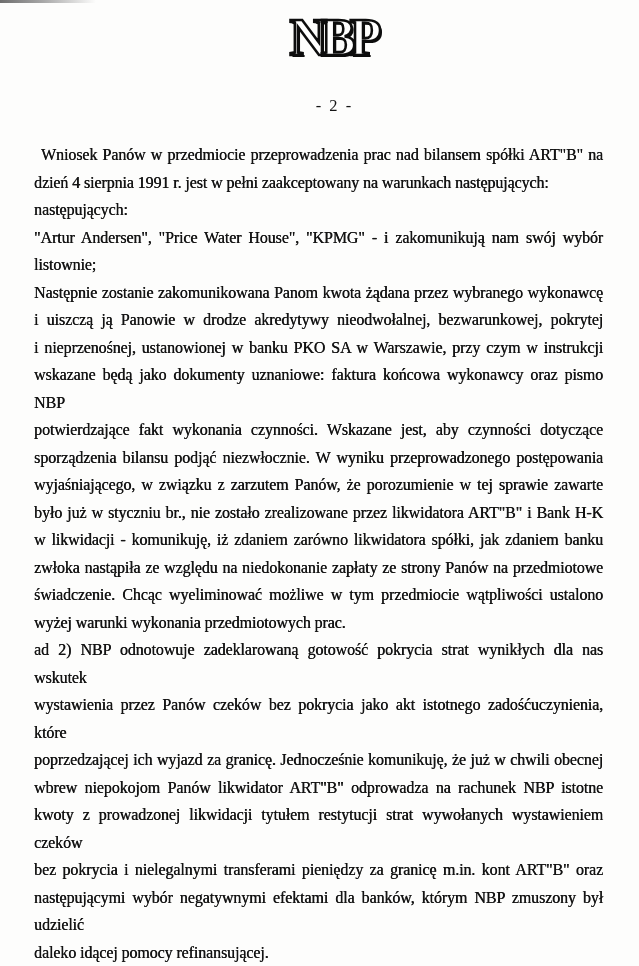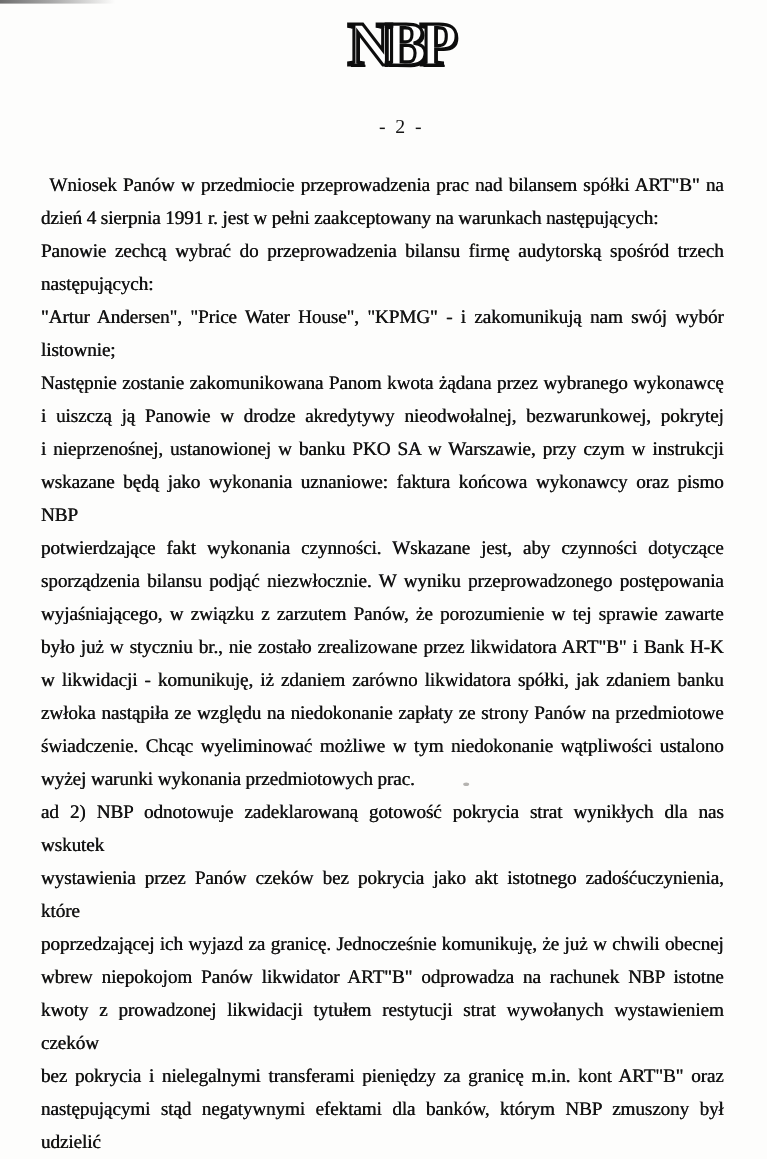--- a/index.html
+++ b/index.html
@@ -72,46 +72,45 @@
 
   <div class="logo">NBP</div>
 
   <div class="pagenum">- 2 -</div>
 
   <div class="content">
 
     <div class="para">
       <div class="line indent">Wniosek Panów w przedmiocie przeprowadzenia prac nad bilansem spółki ART"B" na</div>
       <div class="line short">dzień 4 sierpnia 1991 r. jest w pełni zaakceptowany na warunkach następujących:</div>
-      <div class="line">Panowie zechcą wybrać do przeprowadzenia bilansu firmę audytorską spośród trzech</div>
       <div class="line short">następujących:</div>
       <div class="line">"Artur Andersen", "Price Water House", "KPMG" - i zakomunikują nam swój wybór</div>
       <div class="line short">listownie;</div>
     </div>
 
     <div class="para gap1">
       <div class="line">Następnie zostanie zakomunikowana Panom kwota żądana przez wybranego wykonawcę</div>
       <div class="line">i uiszczą ją Panowie w drodze akredytywy nieodwołalnej, bezwarunkowej, pokrytej</div>
       <div class="line">i nieprzenośnej, ustanowionej w banku PKO SA w Warszawie, przy czym w instrukcji</div>
-      <div class="line">wskazane będą jako wykonania uznaniowe: faktura końcowa wykonawcy oraz pismo NBP</div>
+      <div class="line">wskazane będą jako dokumenty uznaniowe: faktura końcowa wykonawcy oraz pismo NBP</div>
       <div class="line">potwierdzające fakt wykonania czynności. Wskazane jest, aby czynności dotyczące</div>
       <div class="line">sporządzenia bilansu podjąć niezwłocznie. W wyniku przeprowadzonego postępowania</div>
       <div class="line">wyjaśniającego, w związku z zarzutem Panów, że porozumienie w tej sprawie zawarte</div>
       <div class="line">było już w styczniu br., nie zostało zrealizowane przez likwidatora ART"B" i Bank H-K</div>
       <div class="line">w likwidacji - komunikuję, iż zdaniem zarówno likwidatora spółki, jak zdaniem banku</div>
       <div class="line">zwłoka nastąpiła ze względu na niedokonanie zapłaty ze strony Panów na przedmiotowe</div>
-      <div class="line">świadczenie. Chcąc wyeliminować możliwe w tym niedokonanie wątpliwości ustalono</div>
+      <div class="line">świadczenie. Chcąc wyeliminować możliwe w tym przedmiocie wątpliwości ustalono</div>
       <div class="line short">wyżej warunki  wykonania przedmiotowych prac.</div>
     </div>
 
     <div class="para gap2">
       <div class="line">ad 2) NBP odnotowuje zadeklarowaną gotowość pokrycia strat wynikłych dla nas wskutek</div>
       <div class="line">wystawienia przez Panów czeków bez pokrycia jako akt istotnego zadośćuczynienia, które</div>
       <div class="line">poprzedzającej ich wyjazd za granicę. Jednocześnie komunikuję, że już w chwili obecnej</div>
       <div class="line">wbrew niepokojom Panów likwidator ART"B" odprowadza na rachunek NBP istotne</div>
       <div class="line">kwoty z prowadzonej likwidacji tytułem restytucji strat wywołanych wystawieniem czeków</div>
       <div class="line">bez pokrycia i nielegalnymi transferami pieniędzy za granicę m.in. kont ART"B" oraz</div>
-      <div class="line">następującymi stąd negatywnymi efektami dla banków, którym NBP zmuszony był udzielić</div>
+      <div class="line">następującymi wybór negatywnymi efektami dla banków, którym NBP zmuszony był udzielić</div>
       <div class="line short">daleko idącej pomocy refinansującej.</div>
     </div>
 
   </div>
 </div>
 
 </body></html>

